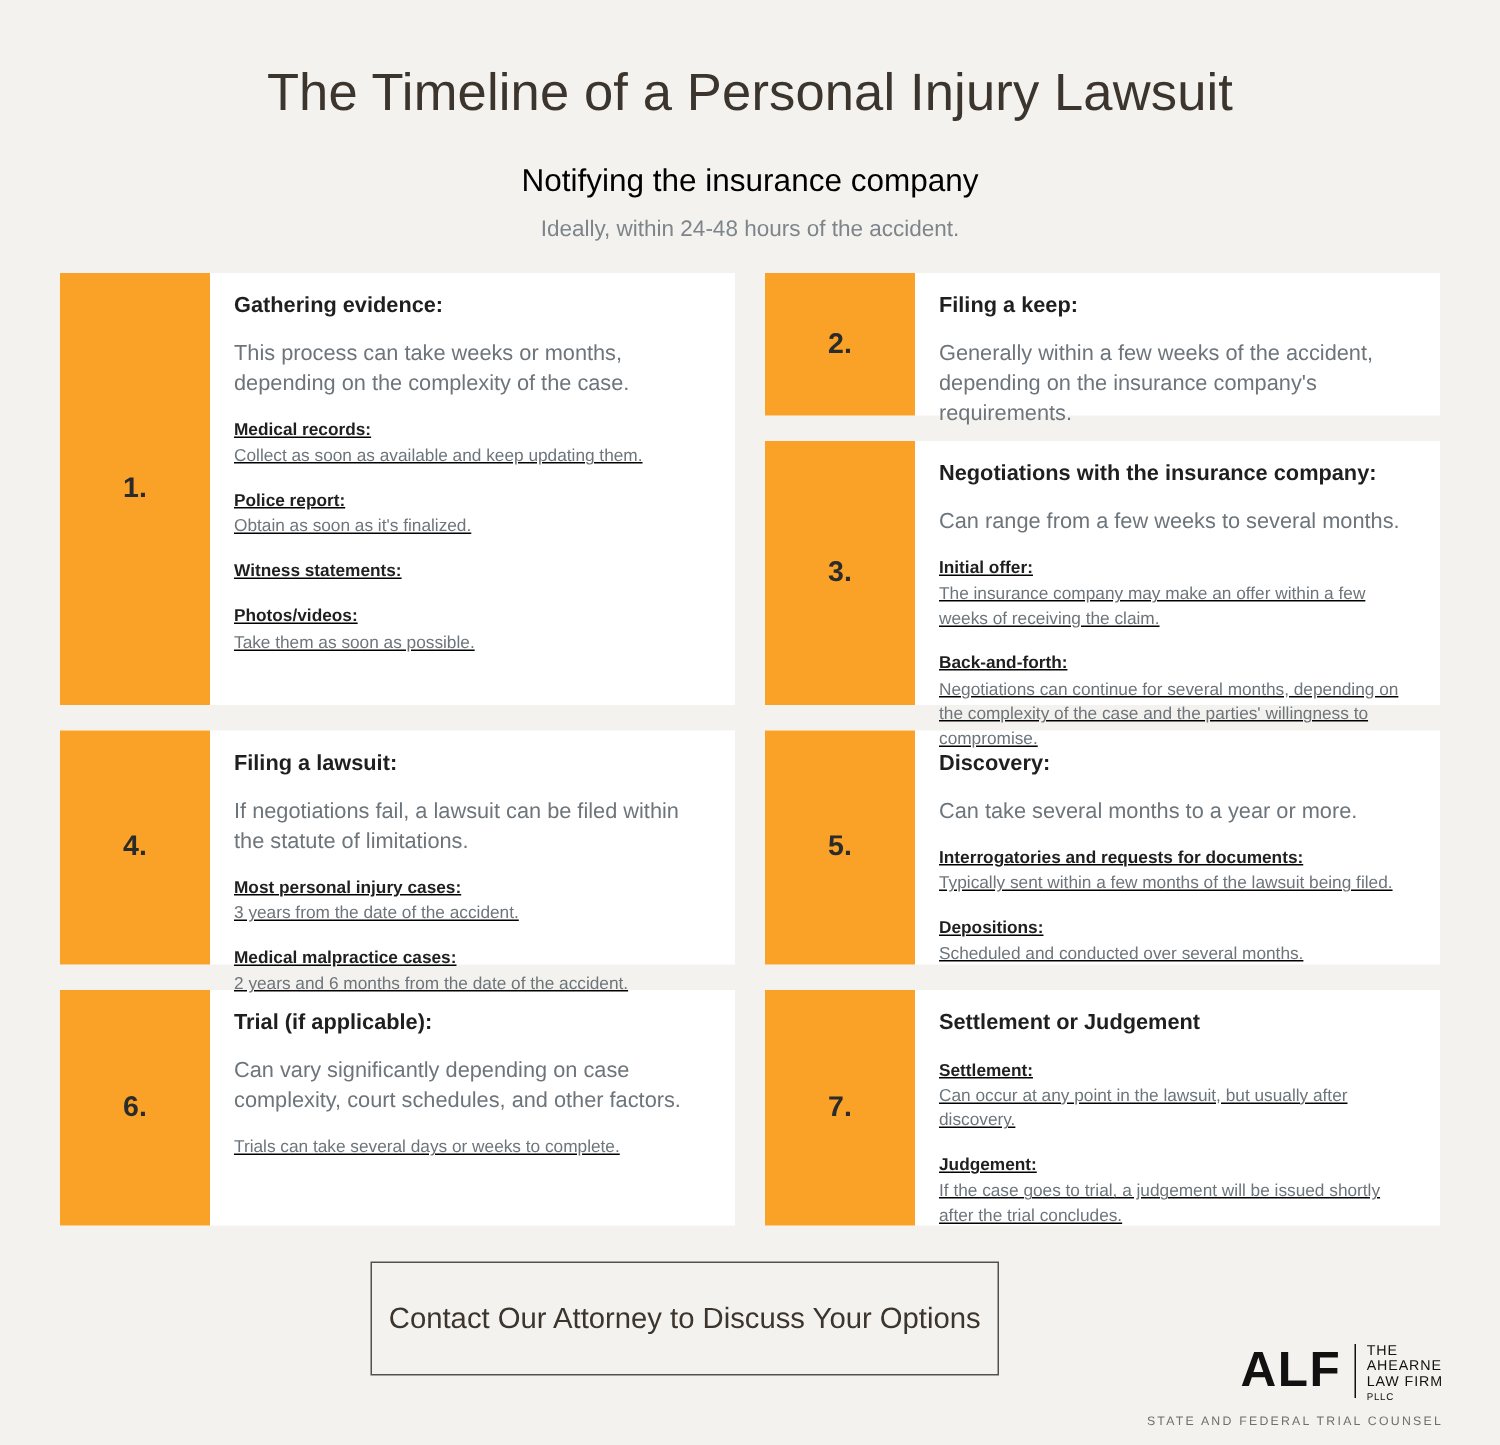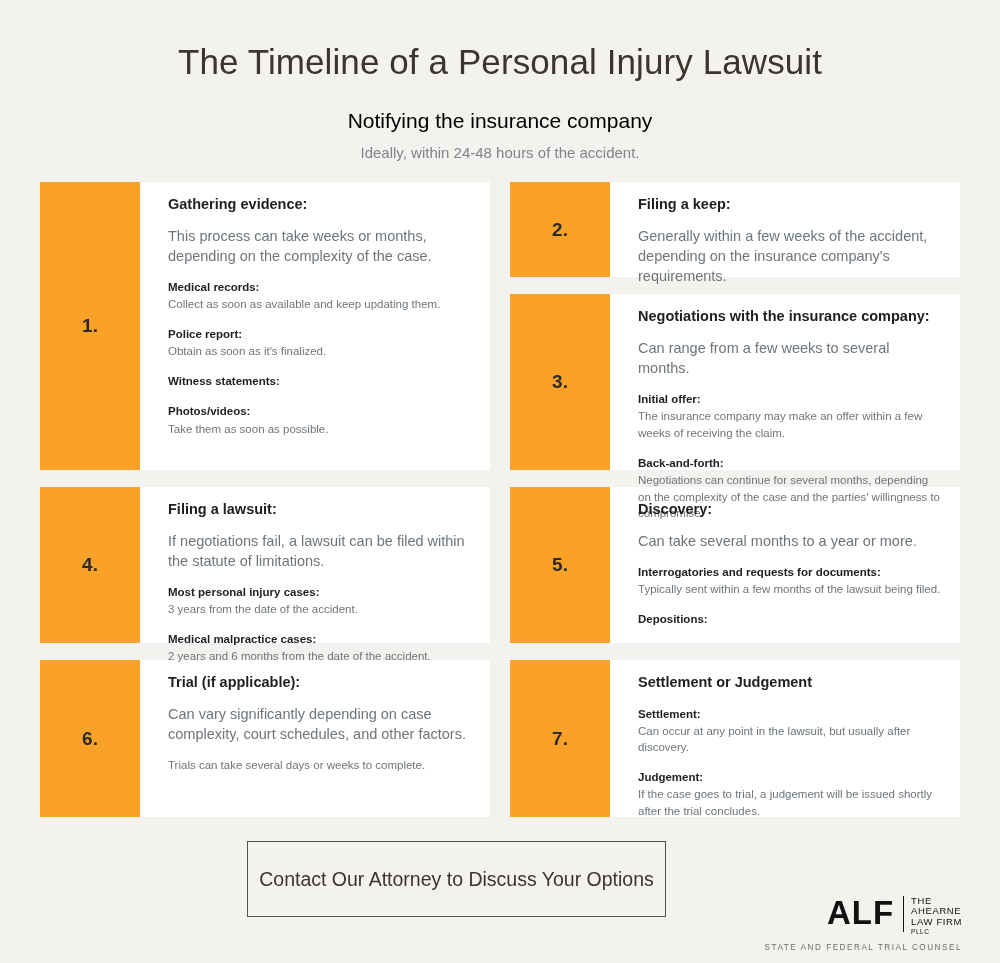--- a/index.html
+++ b/index.html
@@ -71,39 +71,40 @@
     flex: 0 0 100px;
     display: flex;
     align-items: center;
     justify-content: center;
     font-size: 19px;
     font-weight: 700;
     color: #2b2b2b;
   }
   .card-body {
     flex: 1 1 auto;
-    padding: 13px 16px 14px 28px;
+    padding: 13px 16px 14px 16px;
     box-sizing: border-box;
   }
   .card-title {
     font-size: 14.5px;
     font-weight: 700;
     color: #1f1f1f;
     line-height: 1.35;
     margin: 0 0 11px 0;
   }
   .card-lead {
     font-size: 14.5px;
     font-weight: 400;
     color: #6d757b;
     line-height: 1.4;
     margin: 0 0 11px 0;
   }
   .item {
     margin: 13px 0 3px 0;
+    text-decoration: underline;
   }
   .item-label {
     font-size: 11.5px;
     font-weight: 700;
     color: #1f1f1f;
     line-height: 1.5;
     margin: 0;
   }
   .item-text {
     font-size: 11.5px;
@@ -285,20 +286,21 @@
       <div class="card-num">5.</div>
       <div class="card-body">
         <p class="card-title">Discovery:</p>
         <p class="card-lead">Can take several months to a year or more.</p>
         <div class="item">
           <p class="item-label">Interrogatories and requests for documents:</p>
           <p class="item-text">Typically sent within a few months of the lawsuit being filed.</p>
         </div>
         <div class="item">
           <p class="item-label">Depositions:</p>
+          <p class="item-text">Scheduled and conducted over several months.</p>
         </div>
       </div>
     </div>
 
     <div class="card h7">
       <div class="card-num">7.</div>
       <div class="card-body">
         <p class="card-title">Settlement or Judgement</p>
         <div class="item">
           <p class="item-label">Settlement:</p>

